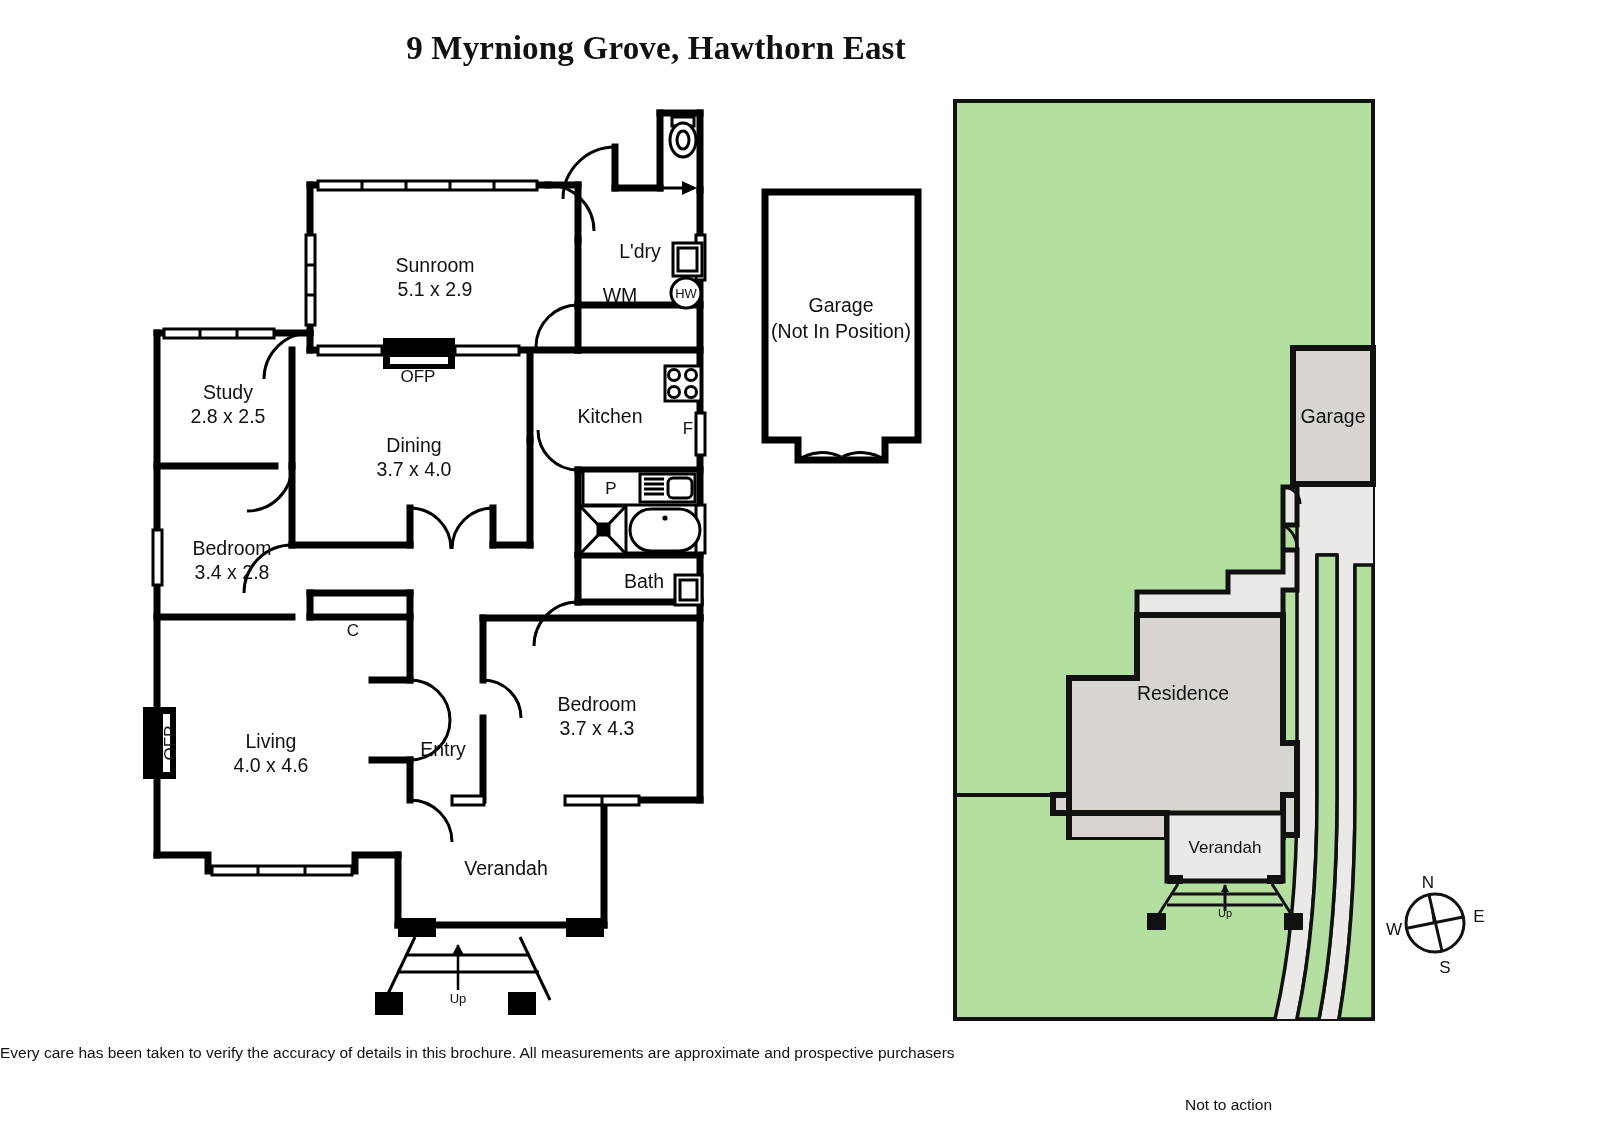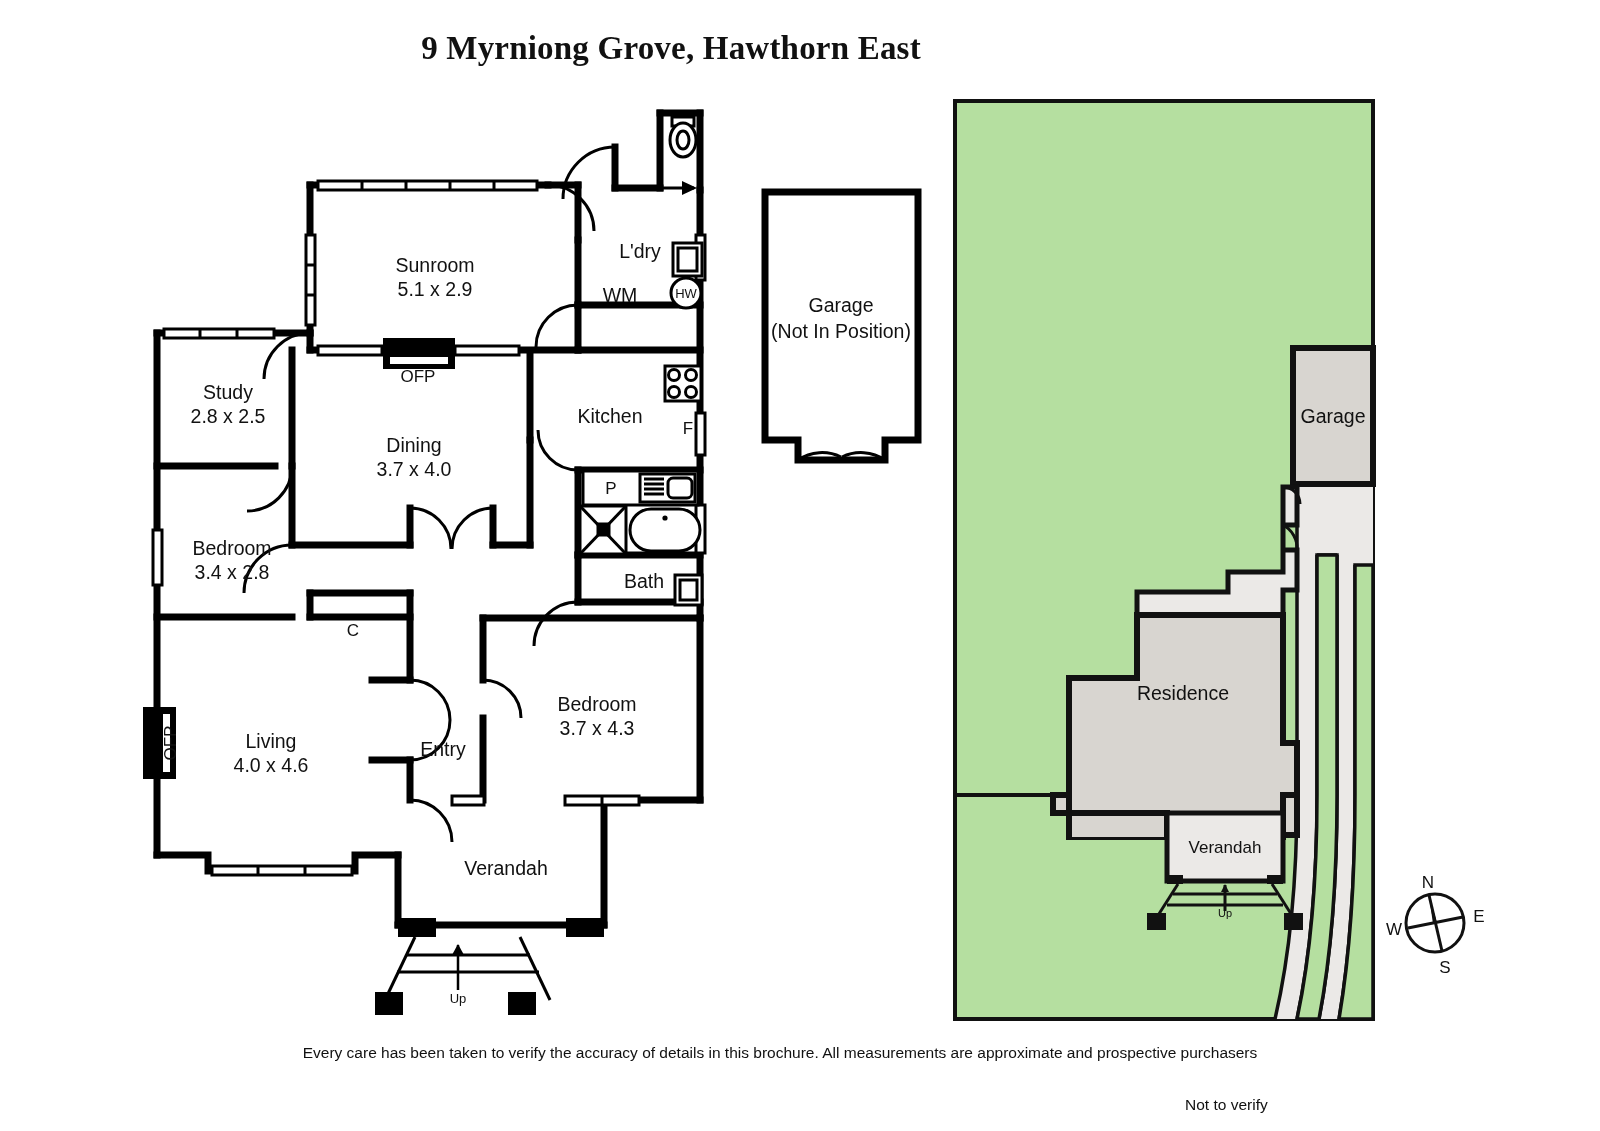--- a/index.html
+++ b/index.html
@@ -1,35 +1,35 @@
 <!DOCTYPE html>
 <html><head>
 <meta charset="utf-8">
 <title>Floor Plan</title>
 <style>
   html,body{margin:0;padding:0;background:#ffffff;}
   body{width:1600px;height:1131px;position:relative;overflow:hidden;
        font-family:"Liberation Sans",sans-serif;color:#111;}
   #page-title{
-    position:absolute;left:15px;top:30px;width:1312px;text-align:center;
+    position:absolute;left:0;top:30px;width:1312px;text-align:center;
     font-family:"Liberation Serif",serif;font-weight:bold;font-size:33px;
     letter-spacing:.2px;color:#111;
   }
   svg{position:absolute;left:0;top:0;}
   .lbl{font-family:"Liberation Sans",sans-serif;fill:#111;text-anchor:middle;}
   .rn{font-size:19.5px;}
   .rd{font-size:19.5px;}
   .sm{font-size:17px;}
   .xs{font-size:13px;}
   .tiny{font-size:11px;}
   .foot{
     position:absolute;font-family:"Liberation Sans",sans-serif;
     font-size:15.5px;color:#111;
   }
-  #disc{left:0;top:1043px;width:1560px;text-align:center;line-height:1.35;}
+  #disc{left:0;top:1043px;width:1560px;line-height:1.35;}
   #nts{left:1185px;top:1096px;}
 </style>
 </head>
 <body>
 
 <div id="page-title">9 Myrniong Grove, Hawthorn East</div>
 
 <svg width="960" height="1040" viewBox="0 0 960 1040">
   <g fill="none" stroke="#000" stroke-width="7" stroke-linecap="square" stroke-linejoin="miter">
 
@@ -370,13 +370,13 @@
     <text class="lbl sm" x="483" y="793">N</text>
     <text class="lbl sm" x="534" y="827">E</text>
     <text class="lbl sm" x="500" y="878">S</text>
     <text class="lbl sm" x="449" y="840">W</text>
   </g>
 </svg>
 
 <div class="foot" id="disc">
   <div>Every care has been taken to verify the accuracy of details in this brochure.  All measurements are approximate and prospective purchasers</div>
 </div>
-<div class="foot" id="nts">Not to verify</div>
+<div class="foot" id="nts">Not to action</div>
 
 </body></html>

